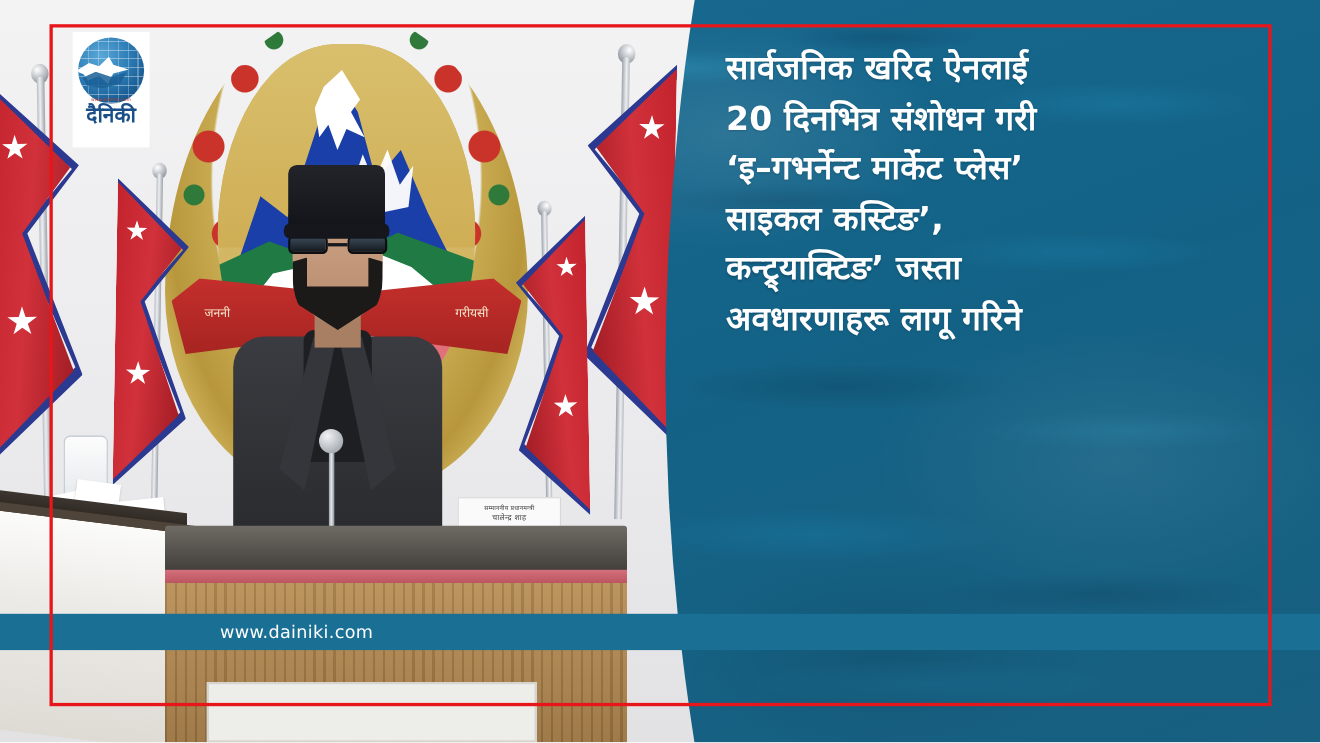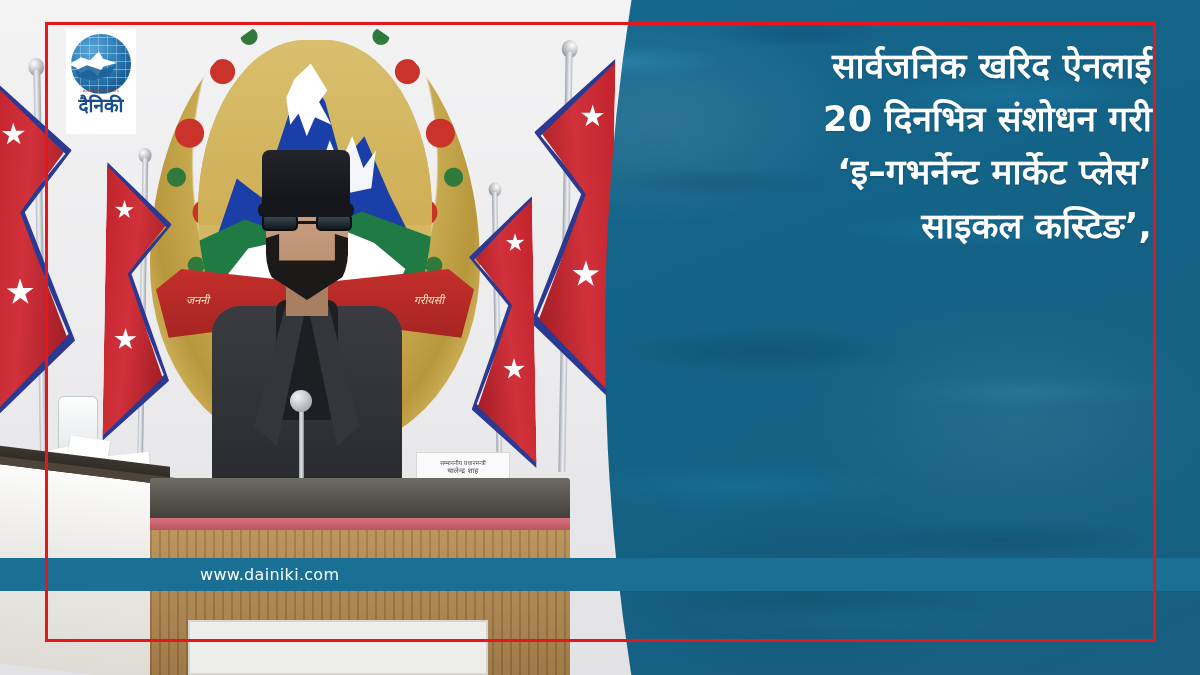--- a/index.html
+++ b/index.html
@@ -89,24 +89,23 @@
   .emb-red{
     position:absolute; left:0; bottom:0; width:100%; height:26%;
     background:#e2707a;
   }
   .emb-nepalmap{
     position:absolute; left:8%; bottom:6%; width:84%; height:44%;
     background:#ffffff;
     clip-path:polygon(2% 54%, 16% 30%, 36% 24%, 58% 14%, 80% 26%, 96% 44%, 88% 66%, 70% 78%, 46% 86%, 24% 80%, 8% 70%);
   }
   .emb-ribbon{
-    position:absolute; left:6px; top:256px; width:318px; height:78px;
+    position:absolute; left:6px; top:240px; width:318px; height:78px;
     background:linear-gradient(180deg,#c52f2c,#a42421);
     clip-path:polygon(0% 30%, 8% 4%, 50% 22%, 92% 4%, 100% 30%, 96% 92%, 50% 68%, 4% 92%);
-    font-style:italic;
   }
   .emb-ribbon span{
     position:absolute; top:26px; font-size:11px; color:#f7e6c8;
     font-family:"DejaVu Sans",sans-serif;
   }
   .emb-ribbon .rl{ left:30px; }
   .emb-ribbon .rr{ right:30px; }
 
   
   .flag{ position:absolute; width:92px; height:420px; }
@@ -287,22 +286,22 @@
       radial-gradient(ellipse 190px 24px at 26% 27%, rgba(0,0,0,.35), rgba(0,0,0,0) 64%),
       radial-gradient(ellipse 210px 28px at 66% 34%, rgba(255,255,255,.35), rgba(0,0,0,0) 64%),
       radial-gradient(ellipse 240px 34px at 34% 52%, rgba(0,0,0,.40), rgba(0,0,0,0) 66%),
       radial-gradient(ellipse 220px 26px at 74% 58%, rgba(255,255,255,.32), rgba(0,0,0,0) 64%),
       radial-gradient(ellipse 260px 36px at 30% 72%, rgba(255,255,255,.35), rgba(0,0,0,0) 66%),
       radial-gradient(ellipse 230px 30px at 70% 80%, rgba(0,0,0,.35), rgba(0,0,0,0) 66%),
       radial-gradient(ellipse 250px 32px at 46% 92%, rgba(255,255,255,.30), rgba(0,0,0,0) 66%);
   }
   .headline{
     position:absolute; right:48px; top:40px; width:492px;
-    text-align:right; color:#ffffff;
-    font-size:35px; line-height:1.52;
+    color:#ffffff;
+    font-size:30px; line-height:1.52;
     font-weight:700;
     letter-spacing:.2px;
     text-shadow:0 1px 2px rgba(0,0,0,.18);
     font-family:"DejaVu Sans","Liberation Sans",sans-serif;
   }
 
   
   .urlbar{
     position:absolute; left:0; top:558px; width:1200px; height:33px;
     background:#1a6f94;
@@ -461,20 +460,22 @@
 
   <div class="panel">
     <div class="tex"></div>
   </div>
 
   <div class="headline">
     <div>सार्वजनिक खरिद ऐनलाई</div>
     <div>20 दिनभित्र संशोधन गरी</div>
     <div>‘इ–गभर्नेन्ट मार्केट प्लेस’</div>
     <div>साइकल कस्टिङ’,</div>
+    <div>कन्ट्र्याक्टिङ’ जस्ता</div>
+    <div>अवधारणाहरू लागू गरिने</div>
   </div>
 
   <div class="urlbar">
     <span>www.dainiki.com</span>
   </div>
 
   <div class="frame"></div>
 
   <div class="logo">
     <div class="globe">

